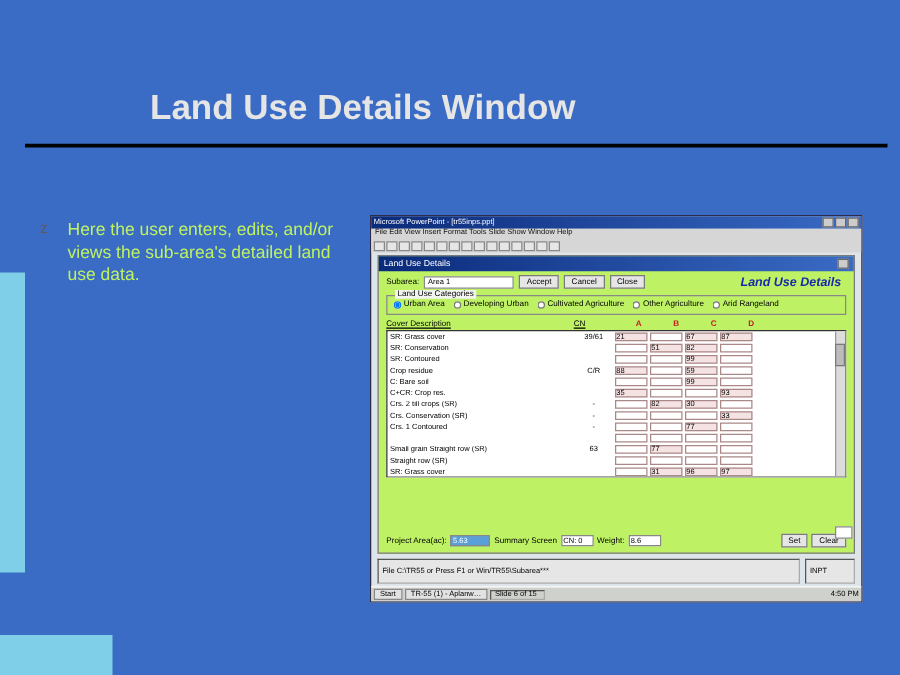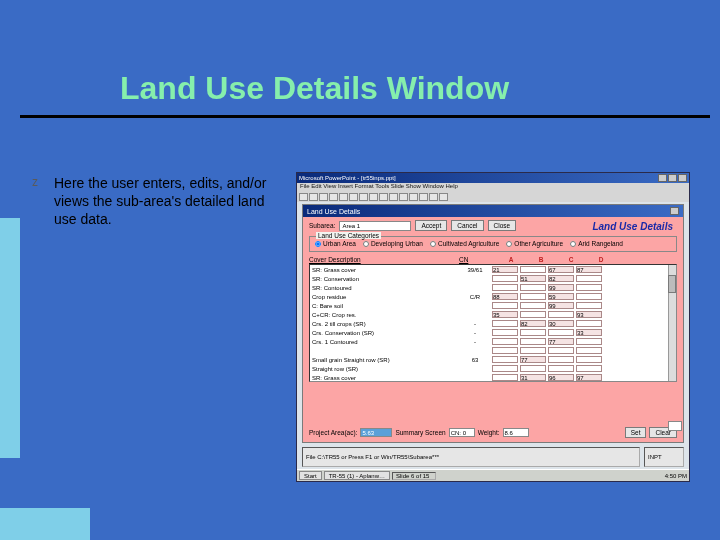--- a/index.html
+++ b/index.html
@@ -1,32 +1,32 @@
 <!DOCTYPE html>
 <html><head>
 <meta charset="utf-8">
 <style>
   * { box-sizing: border-box; margin: 0; padding: 0; }
   body { width: 720px; height: 540px; background: #3a6bc5; font-family: Verdana, Arial, sans-serif; position: relative; overflow: hidden; }
   .accent-box { position: absolute; background: #7fcfe8; }
   .accent1 { top: 218px; left: 0; width: 20px; height: 240px; }
   .accent2 { bottom: 0; left: 0; width: 90px; height: 32px; }
-  .slide-title { position: absolute; top: 70px; left: 120px; font-family: "Arial Black", Arial, sans-serif; font-weight: 900; font-size: 32px; color: #86efac; }
+  .slide-title { position: absolute; top: 70px; left: 120px; font-family: "Arial Black", Arial, sans-serif; font-weight: 900; font-size: 28px; color: #e5e5e5; }
   .title-rule { position: absolute; top: 115px; left: 20px; width: 690px; height: 3px; background: #000; }
-  .bullets { position: absolute; top: 175px; left: 32px; width: 250px; color: #000000; font-size: 14px; line-height: 1.28; }
+  .bullets { position: absolute; top: 175px; left: 32px; width: 250px; color: #bef264; font-size: 14px; line-height: 1.28; }
   .bullets li { list-style: none; position: relative; padding-left: 22px; margin-bottom: 6px; }
   .bullets li::before { content: "z"; position: absolute; left: 0; top: 0; font-family: Arial; font-size: 12px; color: #5a5a5a; }
   .app { position: absolute; top: 172px; left: 296px; width: 394px; height: 310px; background: #dde4ea; border: 1px solid #2a2a4a; font-family: "MS Sans Serif", Arial, sans-serif; font-size: 7px; color: #000; }
   .app-titlebar { height: 10px; background: linear-gradient(to right,#0a2a7a,#3a6bc5); color: #fff; display: flex; align-items: center; padding: 0 2px; font-size: 6px; }
   .app-titlebar .spacer { flex: 1; }
   .tb-btn { width: 9px; height: 8px; background: #ccc; border: 1px solid #666; margin-left: 1px; display: inline-block; }
   .menubar { height: 9px; background: #d6d6d6; font-size: 6px; padding-left: 3px; color: #111; }
   .toolbar { height: 10px; background: #d6d6d6; display: flex; gap: 1px; padding: 1px 2px; }
   .tool { width: 9px; height: 8px; background: #e6e6e6; border: 1px solid #888; }
-  .inner { position: absolute; top: 31px; left: 5px; right: 5px; bottom: 38px; background: #fca5a5; border: 1px solid #7a7a7a; }
+  .inner { position: absolute; top: 31px; left: 5px; right: 5px; bottom: 38px; background: #bef264; border: 1px solid #7a7a7a; }
   .inner-title { height: 12px; background: linear-gradient(to right,#0a2a7a,#3a6bc5); color: #fff; font-size: 7px; padding: 1px 4px; display: flex; align-items: center; }
   .inner-title .spacer { flex: 1; }
   .topform { display: flex; align-items: center; gap: 4px; padding: 3px 6px; }
   .topform label { font-size: 6.5px; }
   .combo { width: 72px; height: 10px; background: #fff; border: 1px solid #888; font-size: 6px; padding-left: 2px; display: inline-flex; align-items: center; }
   .btn { height: 11px; background: #e6e6e6; border: 1px solid #7a7a7a; font-size: 6.5px; padding: 0 5px; display: inline-flex; align-items: center; }
   .big-title { position: absolute; right: 10px; top: 16px; color: #1a2aa8; font-style: italic; font-weight: bold; font-size: 10px; }
   .group { margin: 2px 6px; border: 1px solid #888; padding: 3px 5px 4px 5px; position: relative; }
   .group-label { position: absolute; top: -5px; left: 6px; background: #f2f4f0; font-size: 6.5px; padding: 0 2px; }
   .radios { display: flex; gap: 7px; flex-wrap: wrap; }

